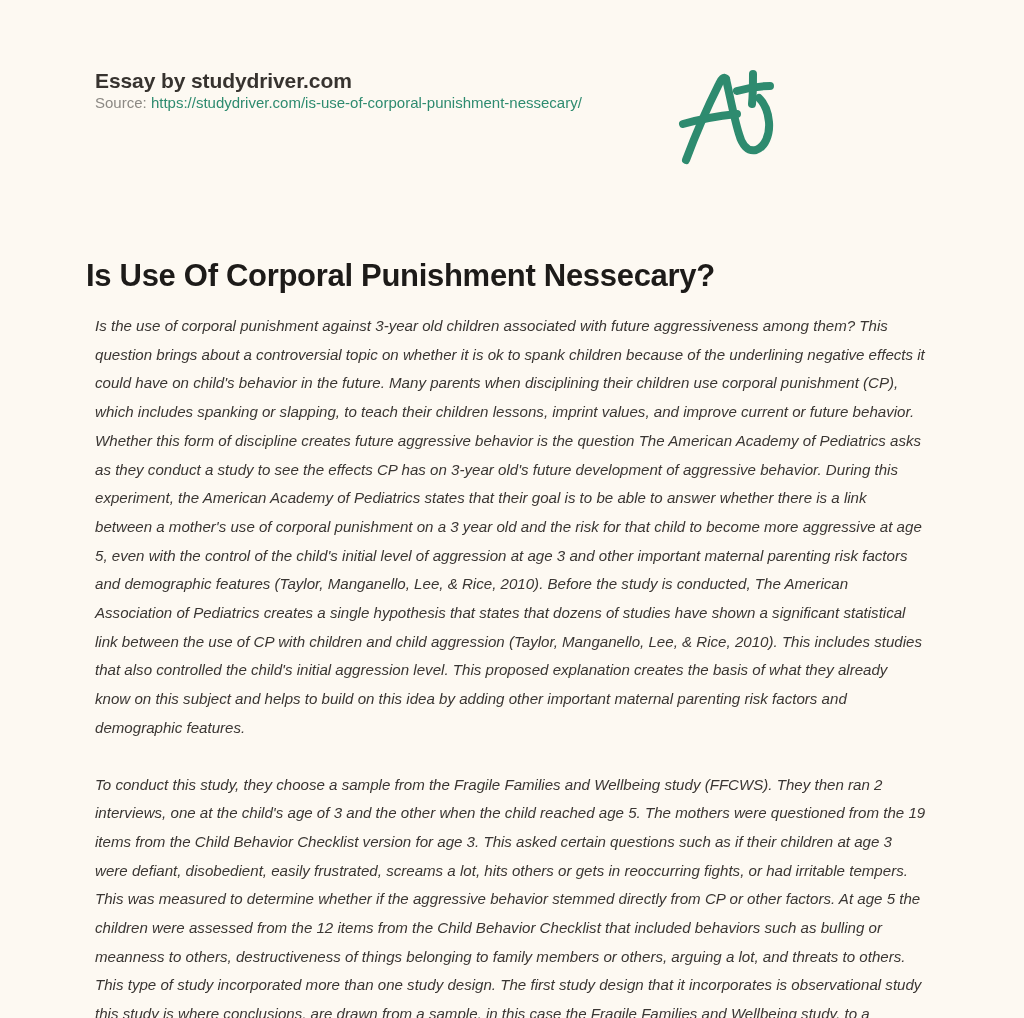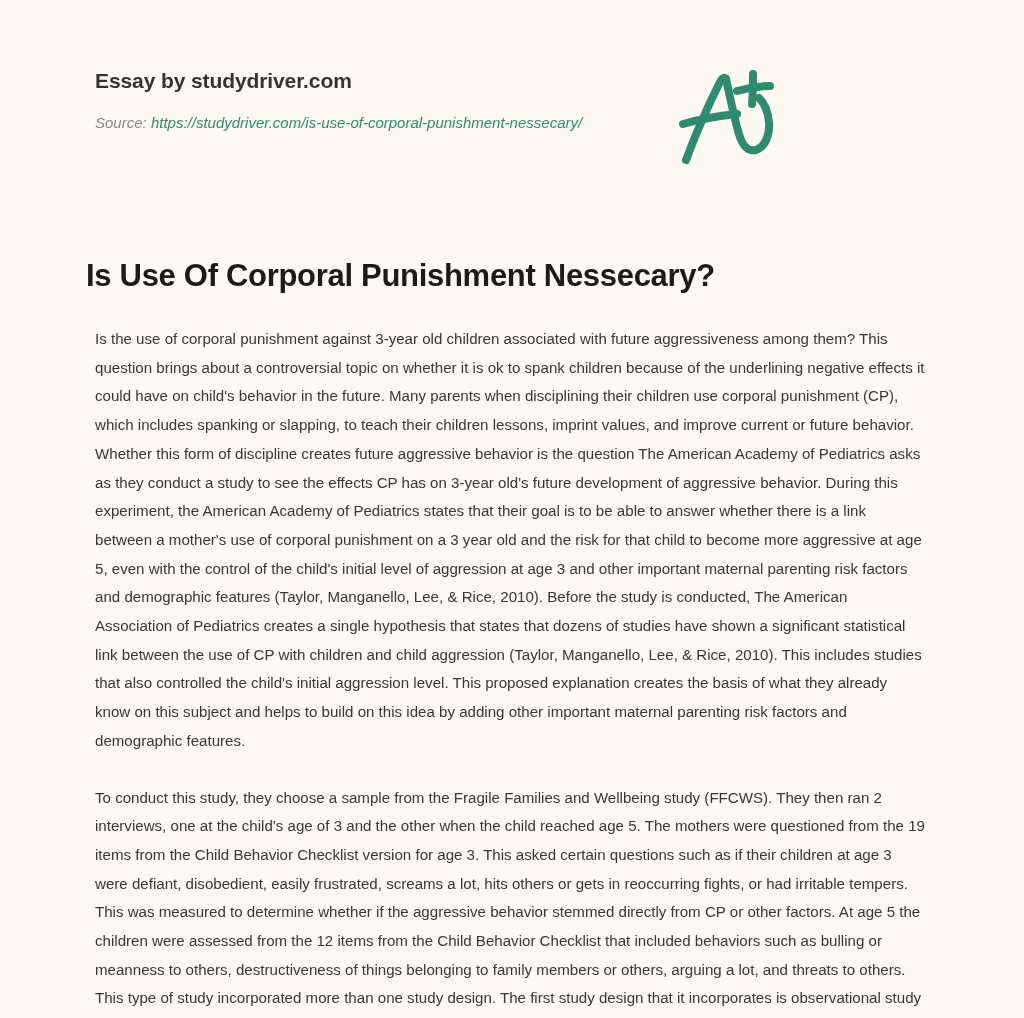--- a/index.html
+++ b/index.html
@@ -33,26 +33,24 @@
   .brand-line {
     font-size: 21px;
     font-weight: bold;
     color: #37332F;
     letter-spacing: -0.1px;
     line-height: 1.2;
     white-space: nowrap;
   }
 
   .source-line {
-    margin-top: 20px;
     font-size: 15px;
     line-height: 1.3;
     color: #8C8984;
     white-space: nowrap;
-    font-style: italic;
   }
 
   .source-label {
     color: #8C8984;
   }
 
   .source-url {
     color: #2E8B6F;
     text-decoration: none;
     word-break: break-all;
@@ -91,21 +89,22 @@
     left: 95px;
     top: 312px;
     width: 831px;
     font-size: 15.1px;
     line-height: 28.7px;
     color: #3A3633;
     text-align: left;
   }
 
   .essay-body p {
-    margin: 13px 0 28px 0;
+    margin: 0 0 28px 0;
+    font-style: italic;
   }
   .essay-body p:last-child {
     margin-bottom: 0;
   }
 </style>
 </head>
 <body>
 
 <div class="page">
 

